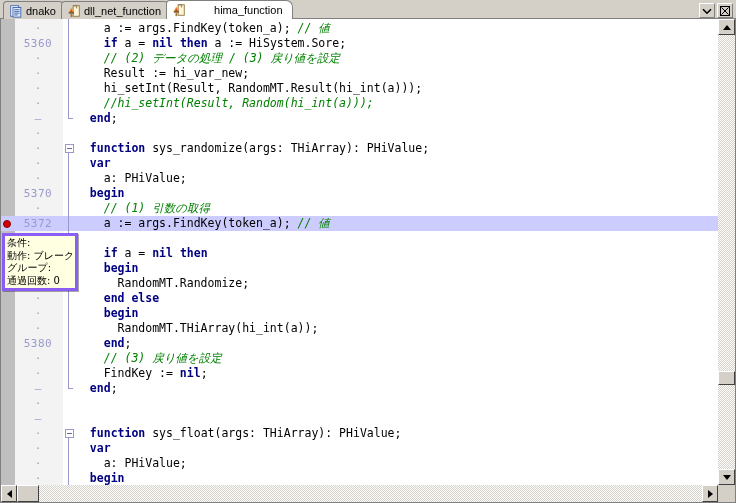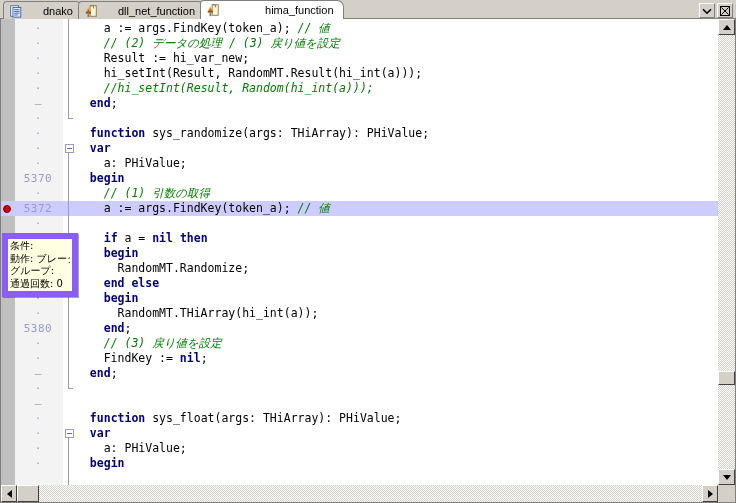--- a/index.html
+++ b/index.html
@@ -35,21 +35,21 @@
     font-size: 11px;
     color: #000;
     background: #d4d0c8;
     border: 1px solid #808080;
     border-bottom: none;
     border-radius: 4px 7px 0 0;
     box-sizing: border-box;
     white-space: nowrap;
     cursor: default;
   }
-  .tab .tab-label { padding-left: 20px; letter-spacing: 0px; }
+  .tab .tab-label { padding-left: 3px; letter-spacing: 0px; }
   .tab.active {
     background: #ffffff;
     border-color: #808080;
     z-index: 5;
     height: 19px;
     font-weight: normal;
     gap: 25px;
   }
   .tab.t0 { z-index: 3; }
   .tab.t1 { z-index: 4; justify-content: flex-end; }
@@ -192,21 +192,21 @@
   .kw  { color: #000080; font-weight: bold; }
   .cm  { color: #008000; font-style: italic; }
   .pl  { color: #000000; }
 
   
   #bp-tooltip {
     position: absolute;
     left: 1px; top: 214px;
     width: 76px;
     background: #ffffe1;
-    border: 6px solid #8b5cf6;
+    border: 3px solid #8b5cf6;
     box-shadow: 1px 1px 0 rgba(0,0,0,0.35);
     font-family: "DejaVu Sans", sans-serif;
     font-size: 10px;
     line-height: 12.5px;
     color: #000;
     padding: 1px 2px 1px 2px;
     box-sizing: border-box;
     z-index: 40;
     white-space: nowrap;
   }
@@ -330,20 +330,21 @@
     </div>
   </div>
 
   <div id="editor-frame">
 
     <div id="editor-inner">
       <div id="gutter-dark"></div>
       <div id="gutter-num"></div>
       <div id="code">
           <div class="ln"><span class="gdot">·</span><span class="txt"><span class="pl">    a := args.FindKey(token_a); </span><span class="cm">// 値</span></span></div>
+          <div class="ln"><span class="gnum">5360</span><span class="txt"><span class="pl">    </span><span class="kw">if</span><span class="pl"> a = </span><span class="kw">nil then</span><span class="pl"> a := HiSystem.Sore;</span></span></div>
           <div class="ln"><span class="gdot">·</span><span class="txt"><span class="pl">    </span><span class="cm">// (2) データの処理 / (3) 戻り値を設定</span></span></div>
           <div class="ln"><span class="gdot">·</span><span class="txt"><span class="pl">    Result := hi_var_new;</span></span></div>
           <div class="ln"><span class="gdot">·</span><span class="txt"><span class="pl">    hi_setInt(Result, RandomMT.Result(hi_int(a)));</span></span></div>
           <div class="ln"><span class="gdot">·</span><span class="txt"><span class="pl">    </span><span class="cm">//hi_setInt(Result, Random(hi_int(a)));</span></span></div>
           <div class="ln"><span class="gdot">–</span><span class="txt"><span class="pl">  </span><span class="kw">end</span><span class="pl">;</span></span></div>
           <div class="ln"><span class="gdot">·</span><span class="txt"><span class="pl"></span></span></div>
           <div class="ln"><span class="gdot">·</span><span class="txt"><span class="pl">  </span><span class="kw">function</span><span class="pl"> sys_randomize(args: THiArray): PHiValue;</span></span></div>
           <div class="ln"><span class="gdot">·</span><span class="txt"><span class="pl">  </span><span class="kw">var</span></span></div>
           <div class="ln"><span class="gdot">·</span><span class="txt"><span class="pl">    a: PHiValue;</span></span></div>
           <div class="ln"><span class="gnum">5370</span><span class="txt"><span class="pl">  </span><span class="kw">begin</span></span></div>

